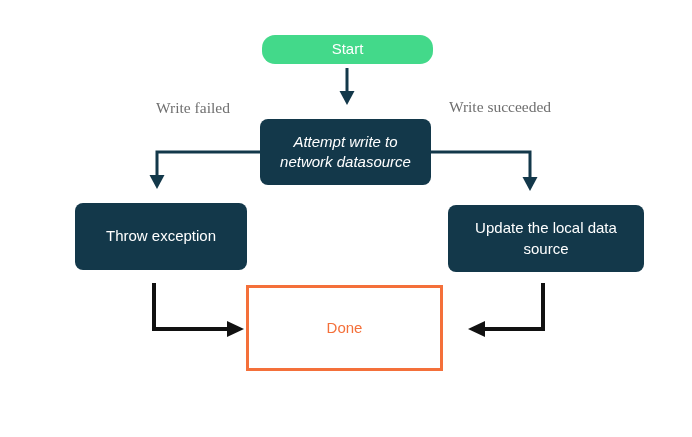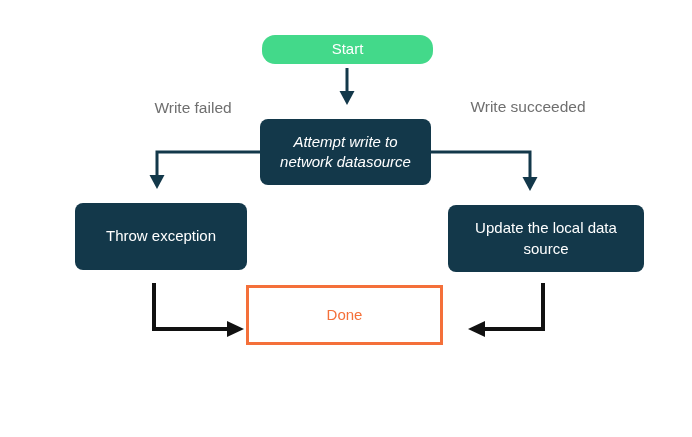--- a/index.html
+++ b/index.html
@@ -64,35 +64,36 @@
   .node-throw {
     left: 75px; top: 203px;
     width: 172px; height: 67px;
   }
   .node-update {
     left: 448px; top: 205px;
     width: 196px; height: 67px;
   }
   .node-done {
     left: 246px; top: 285px;
-    width: 197px; height: 60px;
+    width: 197px; height: 86px;
     background: var(--page-bg);
     border: 3px solid var(--done-accent);
     color: var(--done-accent);
   }
   .edge-label {
     position: absolute;
     width: 120px;
     text-align: center;
     font-size: 15.5px;
     line-height: 1.35;
     color: var(--edge-label-gray);
+    font-family: Liberation Serif, serif;
   }
   .edge-label-failed { left: 133px; top: 98px; }
-  .edge-label-succeeded { left: 468px; top: 97px; }
+  .edge-label-succeeded { left: 440px; top: 97px; }
 </style>
 </head>
 <body>
 
 <div class="stage">
 
   <svg class="edges" viewBox="0 0 692 437" aria-hidden="true">
     <g>
       <path class="e-navy" d="M347 68 V92"></path>
       <polygon class="h-navy" points="347,105 339.5,91 354.5,91"></polygon>

